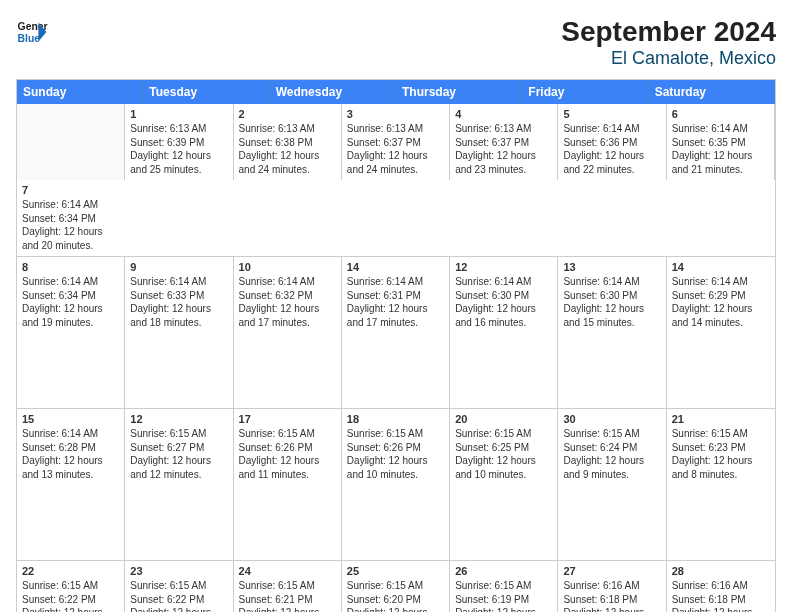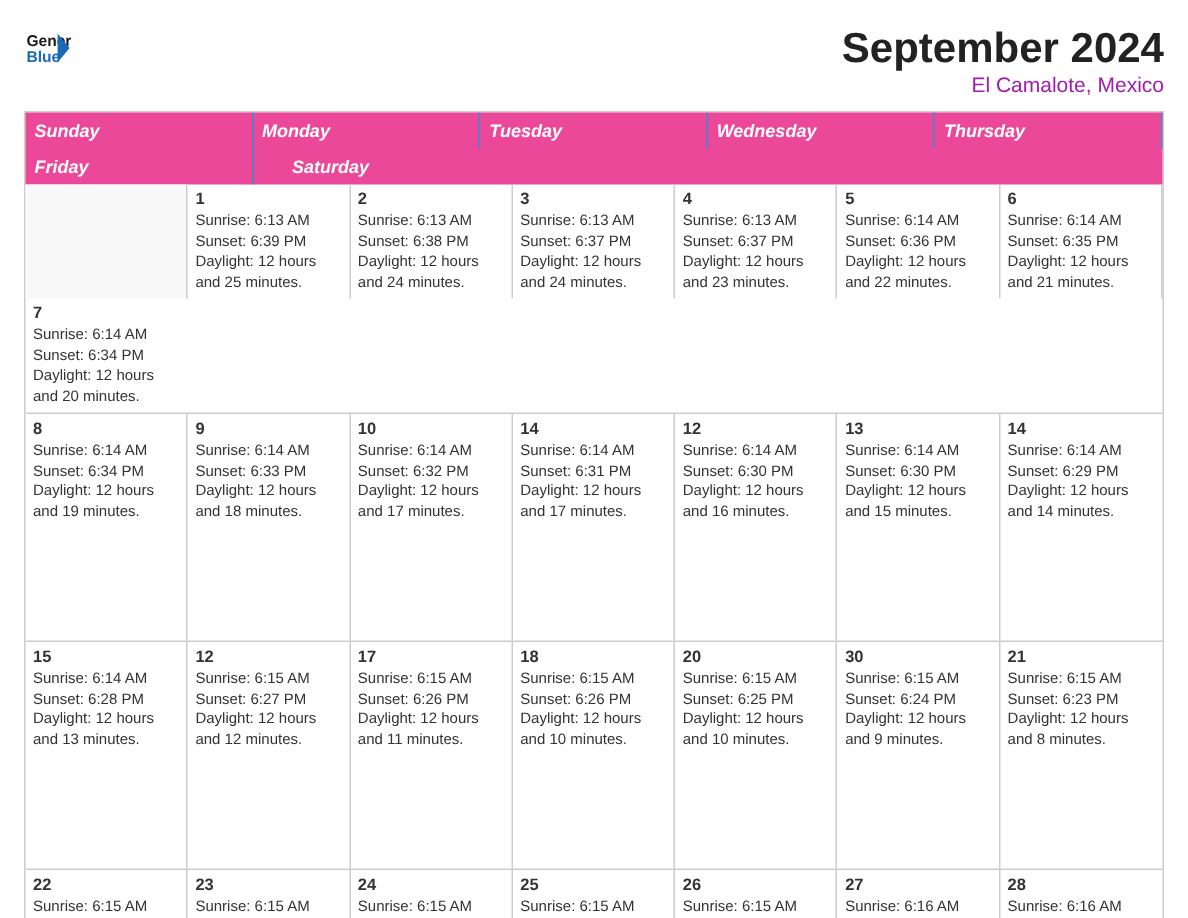--- a/index.html
+++ b/index.html
@@ -34,44 +34,43 @@
     }
     .title-area {
       text-align: right;
     }
     .month-title {
       font-size: 28px;
       font-weight: bold;
       color: #222;
     }
     .location-title {
-      font-size: 14px;
-      color: #a21caf;
+      font-size: 18px;
+      color: #0c4a6e;
     }
     .calendar {
       flex: 1;
       display: flex;
       flex-direction: column;
       border: 1px solid #ccc;
     }
     .cal-header {
       display: grid;
-      grid-template-columns: repeat(5, 1fr);
-      background: #ec4899;
-      font-style: italic;
+      grid-template-columns: repeat(6, 1fr);
+      background: #3b82f6;
     }
     .cal-header-cell {
       color: #fff;
       font-size: 12px;
       font-weight: bold;
       padding: 5px 6px;
       text-align: left;
       border-right: 1px solid #3a8ad4;
     }
-    .cal-header-cell:last-child { border-right: none; margin-left: 20px; }
+    .cal-header-cell:last-child { border-right: none; }
     .cal-body {
       flex: 1;
       display: grid;
       grid-template-rows: repeat(6, 1fr);
     }
     .cal-week {
       display: grid;
       grid-template-columns: repeat(7, 1fr);
       border-top: 1px solid #ccc;
     }
@@ -111,21 +110,20 @@
     </div>
     <div class="title-area">
       <div class="month-title">September 2024</div>
       <div class="location-title">El Camalote, Mexico</div>
     </div>
   </div>
 
   <div class="calendar">
     <div class="cal-header">
       <div class="cal-header-cell">Sunday</div>
-      <div class="cal-header-cell">Monday</div>
       <div class="cal-header-cell">Tuesday</div>
       <div class="cal-header-cell">Wednesday</div>
       <div class="cal-header-cell">Thursday</div>
       <div class="cal-header-cell">Friday</div>
       <div class="cal-header-cell">Saturday</div>
     </div>
     <div class="cal-body" id="cal-body">
     <div class="cal-week">
           <div class="cal-cell empty"></div>
           <div class="cal-cell">

